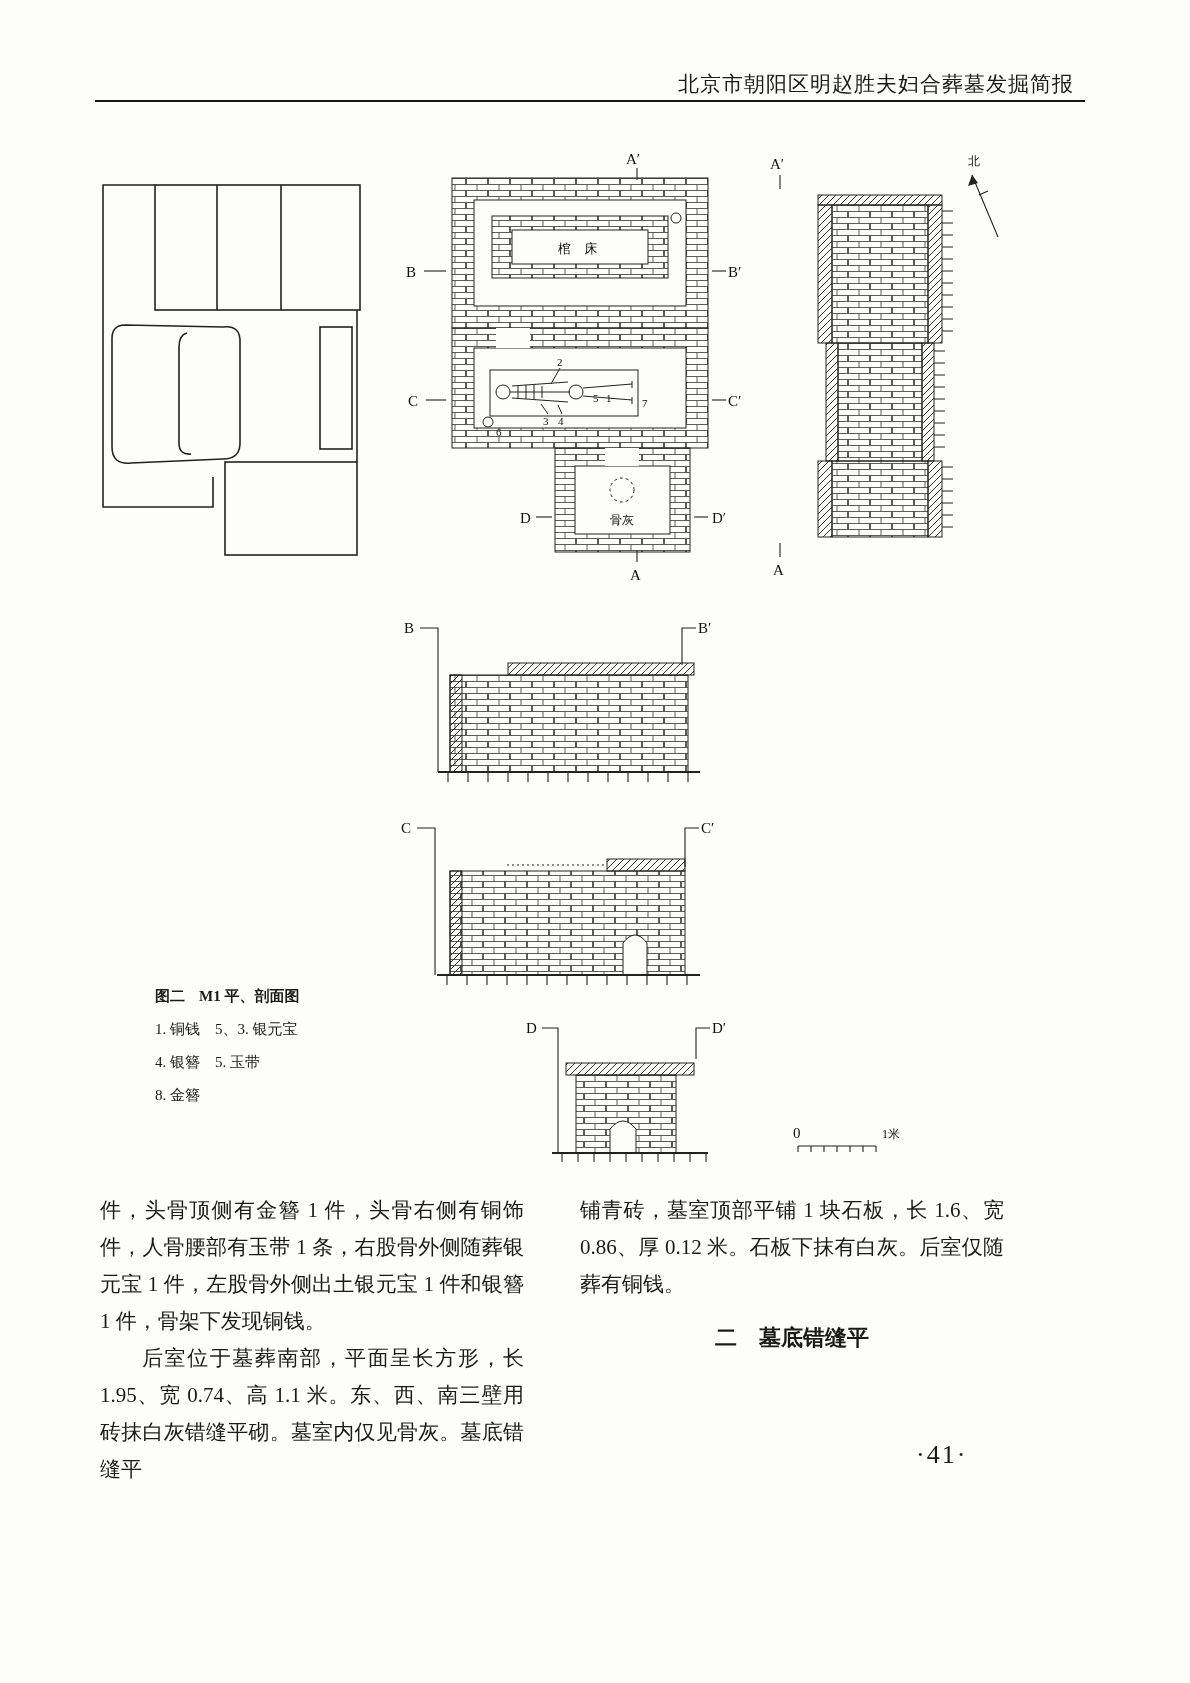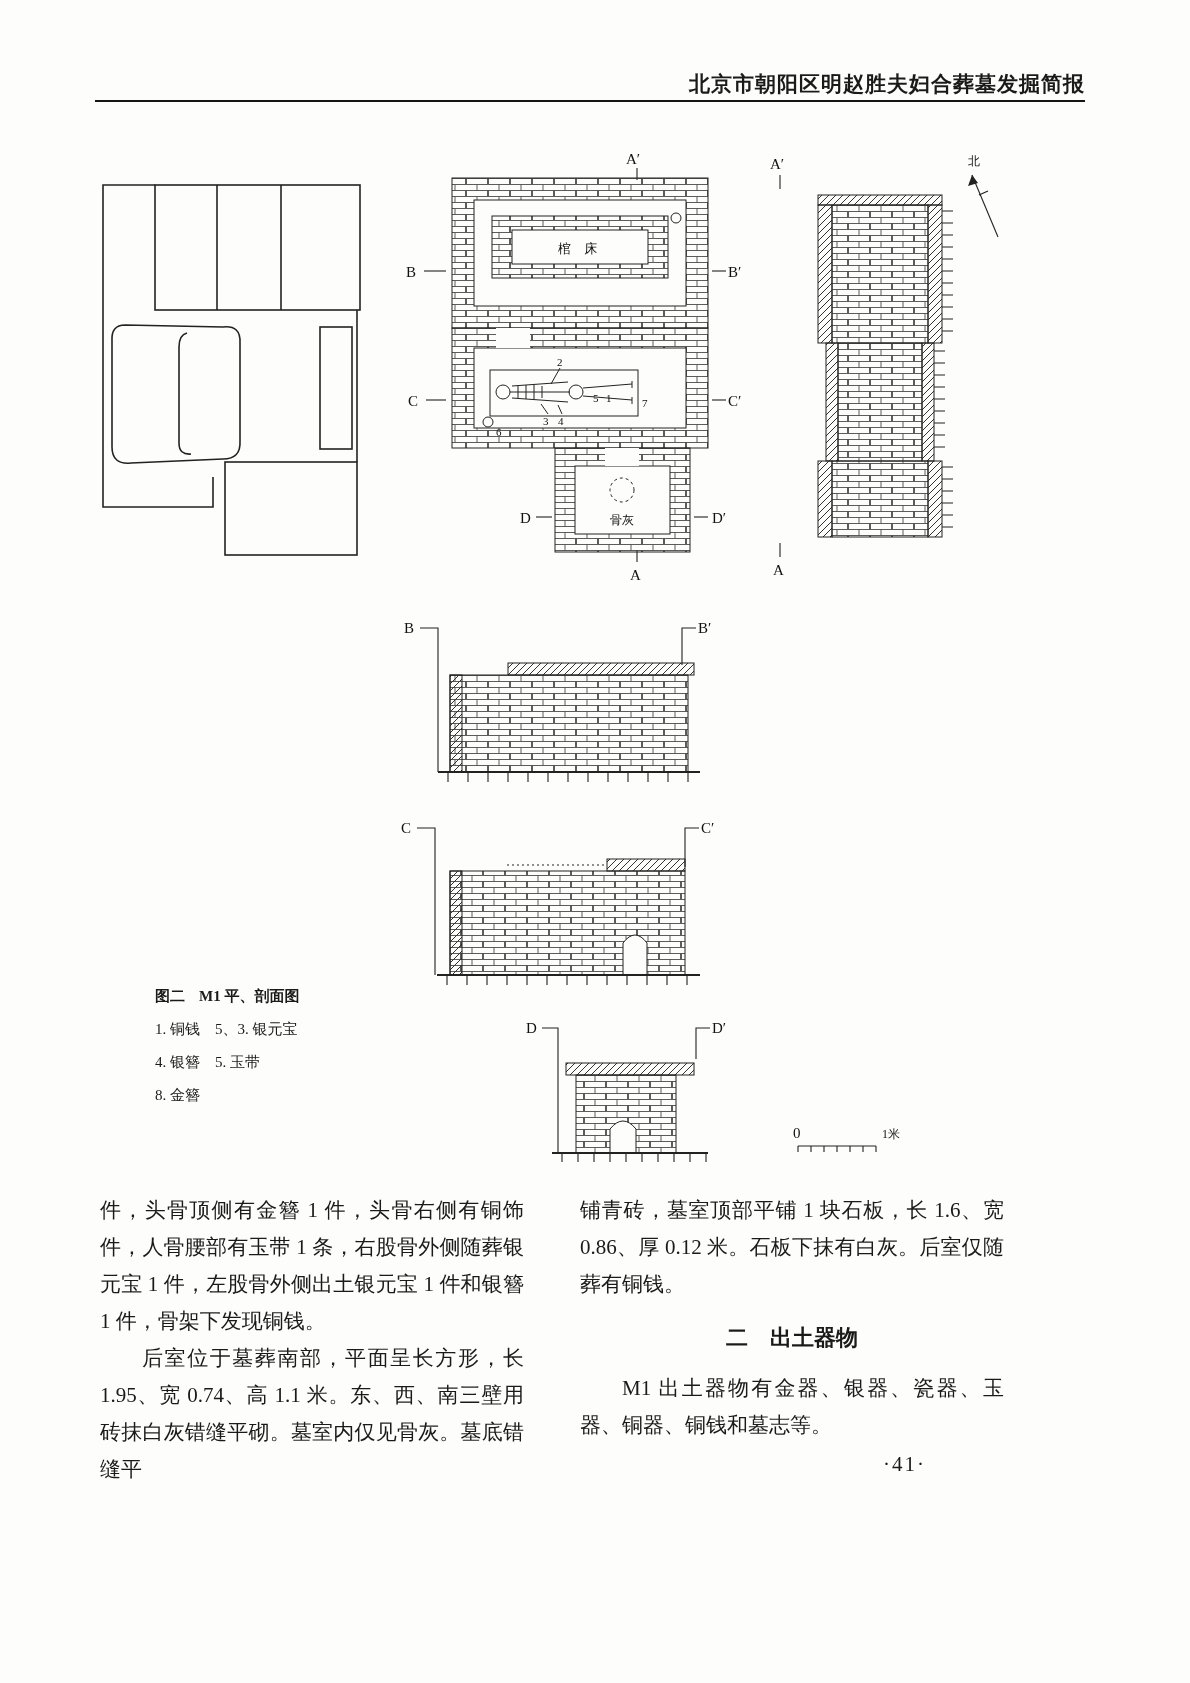--- a/index.html
+++ b/index.html
@@ -4,36 +4,36 @@
 <style>
   * { box-sizing:border-box; margin:0; padding:0; }
   html,body { background:#ffffff; }
   .page {
     position:relative; width:1190px; height:1683px; margin:0 auto;
     background:#fdfdfb; color:#1a1a1a; overflow:hidden;
     font-family:"Liberation Serif","DejaVu Serif",serif;
   }
   .abs { position:absolute; }
   .header-title {
-    position:absolute; top:70px; left:95px; width:990px;
-    text-align:right; font-size:21px; font-weight:bold; letter-spacing:1px;
+    position:absolute; top:70px; left:84px; width:990px;
+    text-align:right; font-size:21px; font-weight:normal; letter-spacing:1px;
   }
   .header-rule { position:absolute; top:100px; left:95px; width:990px; height:2px; background:#151515; }
 
   .caption { position:absolute; left:155px; top:980px; width:280px; font-size:15px; line-height:33px; }
   .cap-label { font-weight:bold; margin-right:14px; }
   .cap-title { font-weight:bold; }
 
   .col { position:absolute; top:1192px; width:424px; font-size:21px; line-height:37px; text-align:justify; }
   .col-left { left:100px; }
   .col-right { left:580px; }
   .col p.indent { text-indent:2em; }
   .section-heading { text-align:center; font-size:22px; font-weight:bold; margin:16px 0 14px 0; }
 
-  .page-number { position:absolute; left:883px; top:1440px; font-size:21px; letter-spacing:2px;margin-top:12px; }
+  .page-number { position:absolute; left:916px; top:1440px; font-size:26px; letter-spacing:2px; }
 
   
   .lbl { font-size:15px; fill:#111; font-family:"Liberation Serif","DejaVu Serif",serif; }
   .cjk { font-size:13px; fill:#111; letter-spacing:5px; }
   .cjk-sm { font-size:12px; fill:#111; }
   .num { font-size:11px; fill:#111; }
   .ln { stroke:#222; stroke-width:1.1; fill:none; }
   .ln2 { stroke:#222; stroke-width:2.2; fill:none; }
   .outl { fill:none; stroke:#222; stroke-width:1.6; }
   .sk { fill:none; stroke:#222; stroke-width:1; }
@@ -215,19 +215,18 @@
     <div>8. 金簪</div>
   </div>
 
   <div class="col col-left">
     <p>件，头骨顶侧有金簪 1 件，头骨右侧有铜饰件，人骨腰部有玉带 1 条，右股骨外侧随葬银元宝 1 件，左股骨外侧出土银元宝 1 件和银簪 1 件，骨架下发现铜钱。</p>
     <p class="indent">后室位于墓葬南部，平面呈长方形，长 1.95、宽 0.74、高 1.1 米。东、西、南三壁用砖抹白灰错缝平砌。墓室内仅见骨灰。墓底错缝平</p>
   </div>
 
   <div class="col col-right">
     <p>铺青砖，墓室顶部平铺 1 块石板，长 1.6、宽 0.86、厚 0.12 米。石板下抹有白灰。后室仅随葬有铜钱。</p>
-    <h3 class="section-heading">二　出土器物</h3>
-    <p class="indent">M1 出土器物有金器、银器、瓷器、玉器、铜器、铜钱和墓志等。</p>
+    <h3 class="section-heading">二　墓底错缝平</h3>
   </div>
 
   <div class="page-number">·41·</div>
 
 </div>
 
 </body></html>

